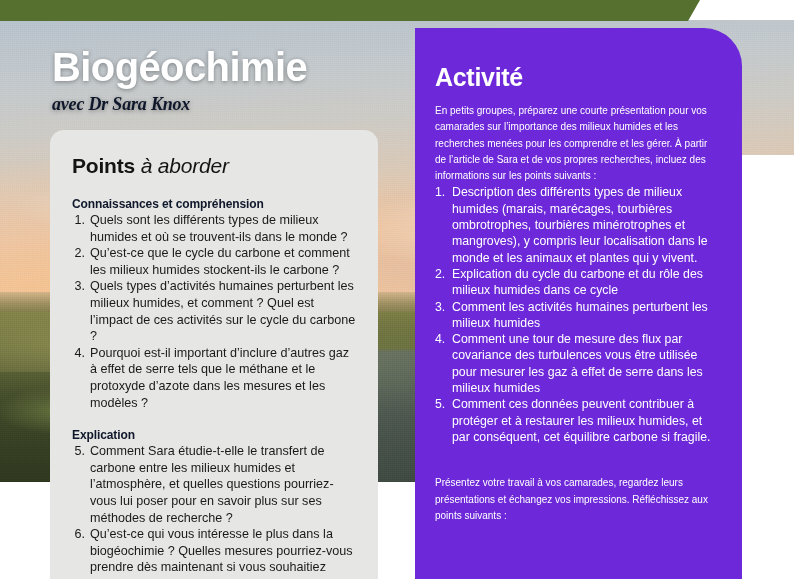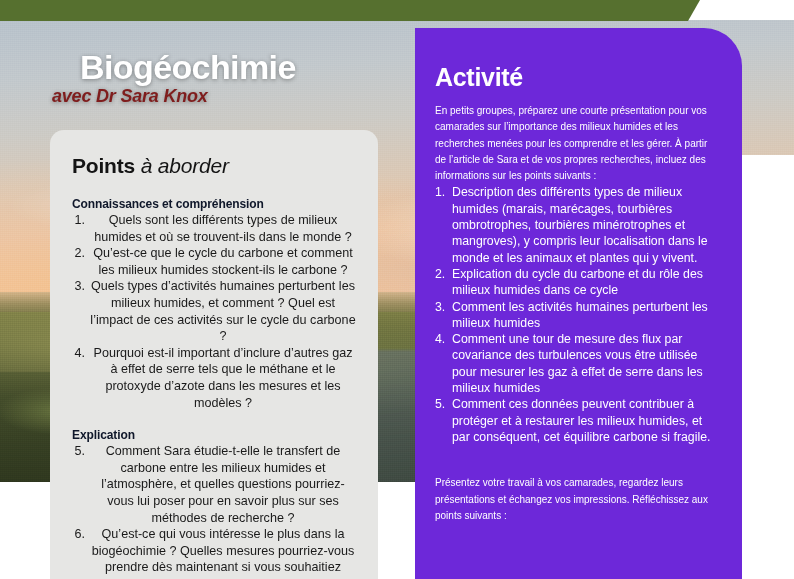--- a/index.html
+++ b/index.html
@@ -104,21 +104,21 @@
   .sec-head.spaced{margin-top:17px;}
 
   ol.qlist{
     list-style:none;margin:0 0 0 0;padding:0;
     font-size:12.6px;line-height:16.6px;color:#1a1a1a;
   }
   ol.qlist li{
     display:flex;gap:5px;margin:0 0 0 0;
   }
   ol.qlist li .num{flex:0 0 auto;min-width:13px;text-align:right;}
-  ol.qlist li .txt{flex:1 1 auto;text-align:center;}
+  ol.qlist li .txt{flex:1 1 auto;}
 
   
   .orangepanel{
     position:absolute;left:415px;top:28px;width:327px;height:551px;
     background:#6d28d9;
     border-radius:0 38px 0 0;
     z-index:9;
     overflow:hidden;
   }
   .orange-inner{padding:35px 22px 0 20px;}
@@ -160,22 +160,22 @@
     <div class="veg2"></div>
     <div class="grain"></div>
   </div>
 
   <div class="bottomwhite"></div>
   <div class="rightwhite"></div>
 
   <div class="greenbar"></div>
 
   <div style="position:absolute;left:52px;top:48px;z-index:7;">
-    <div style="font-size:34px;font-weight:700;color:#fff;letter-spacing:-.6px;line-height:38px;text-shadow:0 1px 4px rgba(40,40,40,.45);margin-left:28px;">Biogéochimie</div>
-    <div style="font-size:18px;font-style:italic;font-weight:700;color:#7f1d1d;margin-top:0;letter-spacing:-.2px;text-shadow:0 1px 4px rgba(40,40,40,.45);">avec Dr Sara Knox</div>
+    <div style="font-size:40px;font-weight:700;color:#fff;letter-spacing:-.6px;line-height:38px;text-shadow:0 1px 4px rgba(40,40,40,.45);">Biogéochimie</div>
+    <div style="font-size:18px;font-style:italic;font-weight:700;color:#0f172a;margin-top:8px;letter-spacing:-.2px;text-shadow:0 1px 4px rgba(40,40,40,.45);font-family:Liberation Serif, serif;">avec Dr Sara Knox</div>
   </div>
 
   <div class="leftcard">
     <div class="leftcard-inner">
       <div class="points-title">
         <b>Points</b>
         <i>à aborder</i>
       </div>
 
       <div class="sec-head">Connaissances et compréhension</div>

